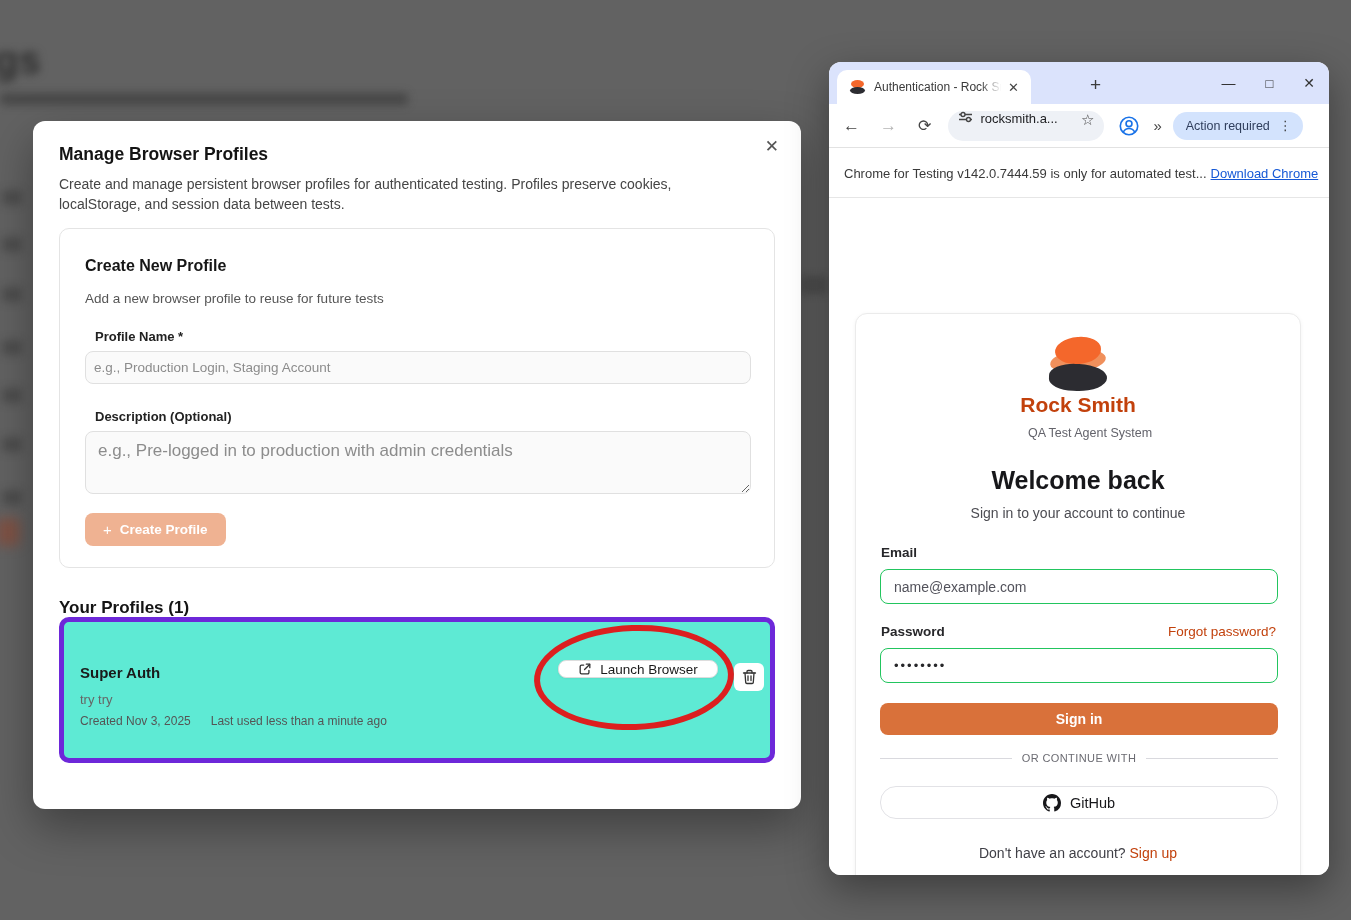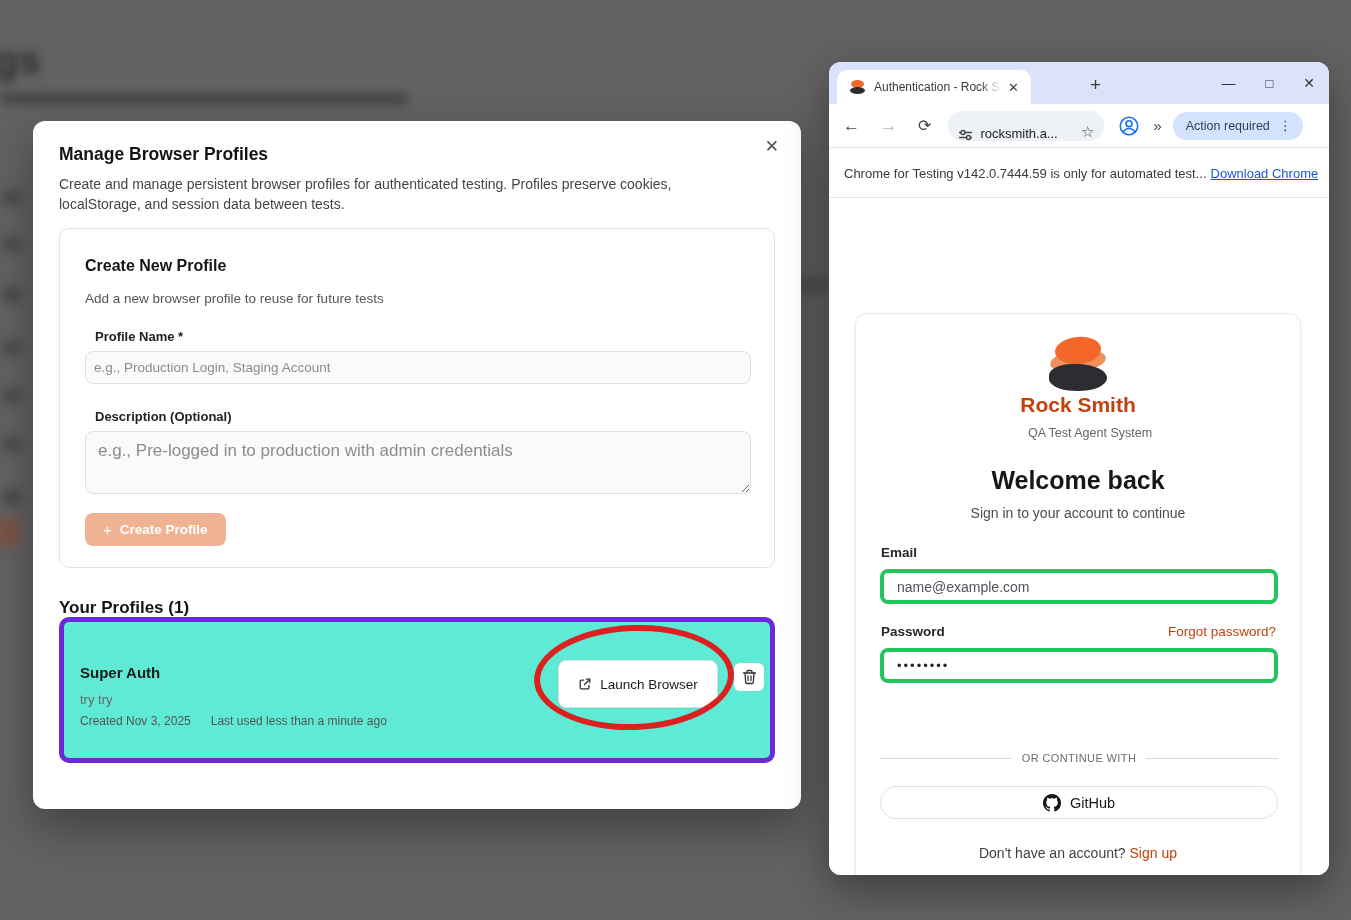--- a/index.html
+++ b/index.html
@@ -27,42 +27,42 @@
   .text-area{ position:absolute; left:25px; top:202px; width:666px; height:63px; background:#fafafa; border:1px solid #e0e0e0; border-radius:8px; padding:9px 12px; font-size:17px; color:#333; resize:vertical; font-family:"Liberation Sans",sans-serif; }
   .text-input::placeholder,.text-area::placeholder{ color:#8c8c8c; opacity:1; }
   .create-btn{ position:absolute; left:25px; top:284px; height:33px; padding:0 18px; background:#efb292; border:none; border-radius:8px; color:#fff; font-size:13.5px; font-weight:bold; display:flex; align-items:center; gap:8px; cursor:default; font-family:"Liberation Sans",sans-serif; }
   .create-btn .plus{ font-size:15px; font-weight:normal; }
 
   .profiles-title{ position:absolute; left:26px; top:477px; font-size:17px; font-weight:bold; color:#141414; }
   .profile-card{ position:absolute; left:26px; top:496px; width:716px; height:146px; border:5px solid #6d28d9; border-radius:10px; background:#5eead4; }
   .profile-name{ position:absolute; left:16px; top:42px; font-size:15px; font-weight:bold; color:#1a1a1a; }
   .profile-desc{ position:absolute; left:16px; top:70px; font-size:13px; color:#666; }
   .profile-meta{ position:absolute; left:16px; top:92px; font-size:12px; color:#555; display:flex; gap:20px; }
-  .launch-btn{ position:absolute; left:494px; top:38px; width:160px; height:48px; background:#fff; border:1px solid #ddd; border-radius:8px; display:flex; align-items:center; justify-content:center; gap:8px; font-size:13.5px; color:#1a1a1a; cursor:pointer; box-shadow:0 1px 2px rgba(0,0,0,.05); font-family:"Liberation Sans",sans-serif; }
+  .launch-btn{ position:absolute; left:494px; top:38px; width:160px; height:18px; background:#fff; border:1px solid #ddd; border-radius:8px; display:flex; align-items:center; justify-content:center; gap:8px; font-size:13.5px; color:#1a1a1a; cursor:pointer; box-shadow:0 1px 2px rgba(0,0,0,.05); font-family:"Liberation Sans",sans-serif; }
   .trash-btn{ position:absolute; left:670px; top:41px; width:30px; height:28px; background:#fff; border:none; border-radius:6px; display:flex; align-items:center; justify-content:center; cursor:pointer; }
   .red-circle{ position:absolute; left:470px; top:3px; width:200px; height:105px; border:6px solid #dc1f1f; border-radius:50%; transform:rotate(-2deg); pointer-events:none; }
 
   
   .browser{ position:absolute; left:829px; top:62px; width:500px; height:813px; border-radius:12px; overflow:hidden; box-shadow:0 14px 40px rgba(0,0,0,.38); background:#fff; }
   .tabstrip{ position:absolute; left:0; top:0; width:100%; height:42px; background:#dbe3fc; }
   .tab{ position:absolute; left:8px; top:8px; width:194px; height:34px; background:#fff; border-radius:10px 10px 0 0; display:flex; align-items:center; padding:0 8px 0 12px; }
   .tab-title{ flex:1; font-size:12px; color:#3a3a3a; white-space:nowrap; overflow:hidden; -webkit-mask-image:linear-gradient(90deg,#000 82%,transparent 98%); mask-image:linear-gradient(90deg,#000 82%,transparent 98%); }
   .tab-close{ font-size:13px; color:#444; padding:2px 4px; cursor:pointer; }
   .newtab-btn{ position:absolute; left:255px; top:10px; font-size:19px; color:#3c3c3c; cursor:pointer; padding:2px 6px; }
   .win-controls{ position:absolute; right:14px; top:0; height:42px; display:flex; align-items:center; gap:30px; }
   .win-btn{ font-size:14px; color:#333; cursor:pointer; line-height:1; }
   .win-max{ font-size:13px; }
 
   .toolbar{ position:absolute; left:0; top:42px; width:100%; height:44px; background:#fff; border-bottom:1px solid #e2e2e2; display:flex; align-items:center; }
   .nav-icon{ font-size:17px; color:#454545; cursor:pointer; }
   .nav-icon.disabled{ color:#b5b5b5; cursor:default; }
   .icon-back{ margin-left:14px; }
   .icon-fwd{ margin-left:20px; }
   .icon-reload{ margin-left:21px; font-size:16px; }
-  .omnibox{ margin-left:17px; width:156px; height:30px; background:#eef1f6; border-radius:15px; display:flex; align-items:flex-end; padding:0 10px; cursor:text; }
+  .omnibox{ margin-left:17px; width:156px; height:30px; background:#eef1f6; border-radius:15px; display:flex; align-items:flex-start; padding:0 10px; cursor:text; }
   .omni-url{ flex:1; font-size:13px; color:#202124; margin-left:7px; white-space:nowrap; overflow:hidden; }
   .omni-star{ font-size:15px; color:#454545; cursor:pointer; }
   .account-icon{ margin-left:14px; cursor:pointer; display:flex; }
   .chevrons{ margin-left:13px; font-size:15px; color:#454545; cursor:pointer; }
   .action-chip{ margin-left:11px; height:28px; background:#d3e3fd; border-radius:14px; display:flex; align-items:center; padding:0 6px 0 13px; cursor:pointer; }
   .action-chip-label{ font-size:12.5px; color:#2f3e5c; }
   .chip-dots{ font-size:13px; color:#3c3c3c; padding:0 5px; margin-left:4px; }
 
   .infobar{ position:absolute; left:0; top:87px; width:100%; height:49px; background:#fff; border-bottom:1px solid #e6e6e6; display:flex; align-items:center; padding-left:15px; }
   .infobar-text{ font-size:13px; color:#3a3a3a; }
@@ -75,21 +75,21 @@
   .logo{ position:absolute; left:50%; top:22px; transform:translateX(-50%); width:70px; height:56px; }
   .rock{ position:absolute; border-radius:50%; }
   .rock-under{ left:7px; top:14px; width:56px; height:22px; background:#f0905c; transform:rotate(-7deg); }
   .rock-top{ left:12px; top:1px; width:46px; height:27px; background:#f4672b; border-radius:52% 48% 50% 50%; transform:rotate(-4deg); }
   .rock-bottom{ left:6px; top:28px; width:58px; height:27px; background:#2c2c31; border-radius:48% 52% 55% 45%; transform:rotate(2deg); }
   .brand{ position:absolute; left:0; top:79px; width:100%; text-align:center; font-size:21px; font-weight:bold; color:#c2410c; }
   .brand-sub{ position:absolute; left:12px; top:112px; width:100%; text-align:center; font-size:12.5px; color:#63636b; }
   .welcome{ position:absolute; left:0; top:152px; width:100%; text-align:center; font-size:25px; font-weight:bold; color:#17171a; }
   .welcome-sub{ position:absolute; left:0; top:191px; width:100%; text-align:center; font-size:14px; color:#4c4c52; }
   .auth-label{ position:absolute; left:25px; font-size:13.5px; font-weight:600; color:#27272a; }
-  .auth-input{ position:absolute; left:24px; width:398px; height:35px; border:4px solid #22c55e; border-radius:8px; padding:0 13px; font-size:14px; color:#27272a; background:#fff; font-family:"Liberation Sans",sans-serif; }
+  .auth-input{ position:absolute; left:24px; width:398px; height:35px; border:1px solid #22c55e; border-radius:8px; padding:0 13px; font-size:14px; color:#27272a; background:#fff; font-family:"Liberation Sans",sans-serif; }
   .auth-input::placeholder{ color:#52525b; opacity:1; }
   .pw-input{ letter-spacing:2px; font-size:13px; }
   .forgot-link{ position:absolute; right:24px; top:310px; font-size:13.5px; color:#c2410c; cursor:pointer; }
   .signin-btn{ position:absolute; left:24px; top:389px; width:398px; height:32px; background:#d9713a; border:none; border-radius:8px; color:#fff; font-size:14px; font-weight:bold; cursor:pointer; font-family:"Liberation Sans",sans-serif; }
   .or-row{ position:absolute; left:24px; top:438px; width:398px; display:flex; align-items:center; gap:10px; }
   .or-line{ flex:1; height:1px; background:#d9d9de; }
   .or-text{ font-size:11px; color:#6b6b72; letter-spacing:.4px; white-space:nowrap; }
   .github-btn{ position:absolute; left:24px; top:472px; width:398px; height:33px; background:#fff; border:1px solid #e2e2e6; border-radius:16px; display:flex; align-items:center; justify-content:center; gap:9px; font-size:14.5px; font-weight:500; color:#17171a; cursor:pointer; font-family:"Liberation Sans",sans-serif; }
   .signup-row{ position:absolute; left:0; top:531px; width:100%; text-align:center; font-size:14px; color:#3f3f46; }
   .signup-link{ color:#c2410c; cursor:pointer; }
@@ -235,20 +235,21 @@
         <div class="welcome">Welcome back</div>
         <div class="welcome-sub">Sign in to your account to continue</div>
 
         <div class="auth-label" style="top:231px;">Email</div>
         <input class="auth-input" style="top: 255px;" type="text" placeholder="name@example.com">
 
         <div class="auth-label" style="top:310px;">Password</div>
         <span class="forgot-link">Forgot password?</span>
         <input class="auth-input pw-input" style="top: 334px;" type="text" value="••••••••">
 
+        <button class="signin-btn">Sign in</button>
 
         <div class="or-row">
           <span class="or-line"></span>
           <span class="or-text">OR CONTINUE WITH</span>
           <span class="or-line"></span>
         </div>
 
         <button class="github-btn">
           <svg width="18" height="18" viewBox="0 0 16 16" fill="#17171a">
             <path d="M8 0C3.58 0 0 3.58 0 8c0 3.54 2.29 6.53 5.47 7.59.4.07.55-.17.55-.38 0-.19-.01-.82-.01-1.49-2.01.37-2.53-.49-2.69-.94-.09-.23-.48-.94-.82-1.13-.28-.15-.68-.52-.01-.53.63-.01 1.08.58 1.23.82.72 1.21 1.87.87 2.33.66.07-.52.28-.87.51-1.07-1.78-.2-3.64-.89-3.64-3.95 0-.87.31-1.59.82-2.15-.08-.2-.36-1.02.08-2.12 0 0 .67-.21 2.2.82.64-.18 1.32-.27 2-.27s1.36.09 2 .27c1.53-1.04 2.2-.82 2.2-.82.44 1.1.16 1.92.08 2.12.51.56.82 1.27.82 2.15 0 3.07-1.87 3.75-3.65 3.95.29.25.54.73.54 1.48 0 1.07-.01 1.93-.01 2.2 0 .21.15.46.55.38A8.01 8.01 0 0 0 16 8c0-4.42-3.58-8-8-8z"></path>

